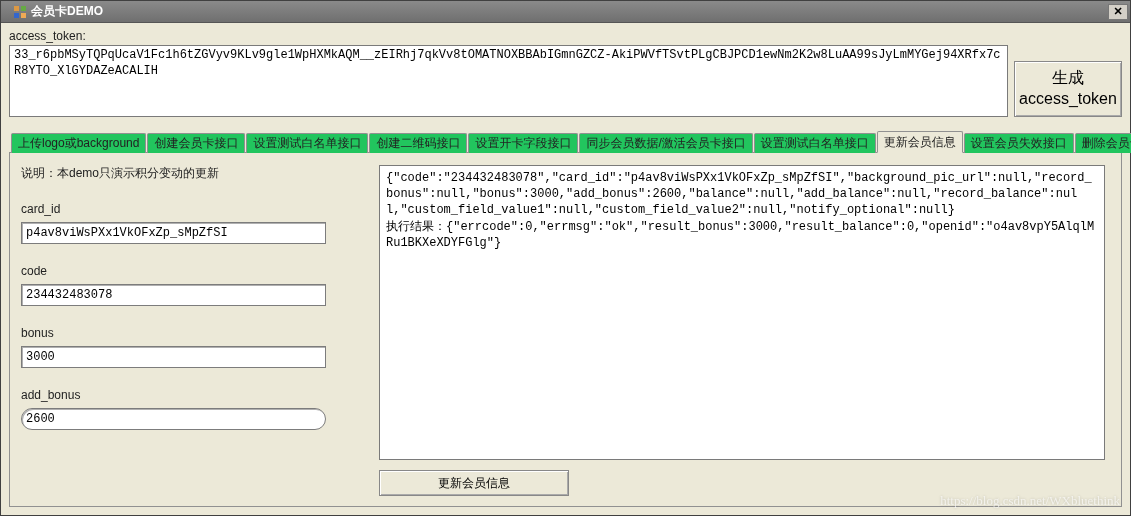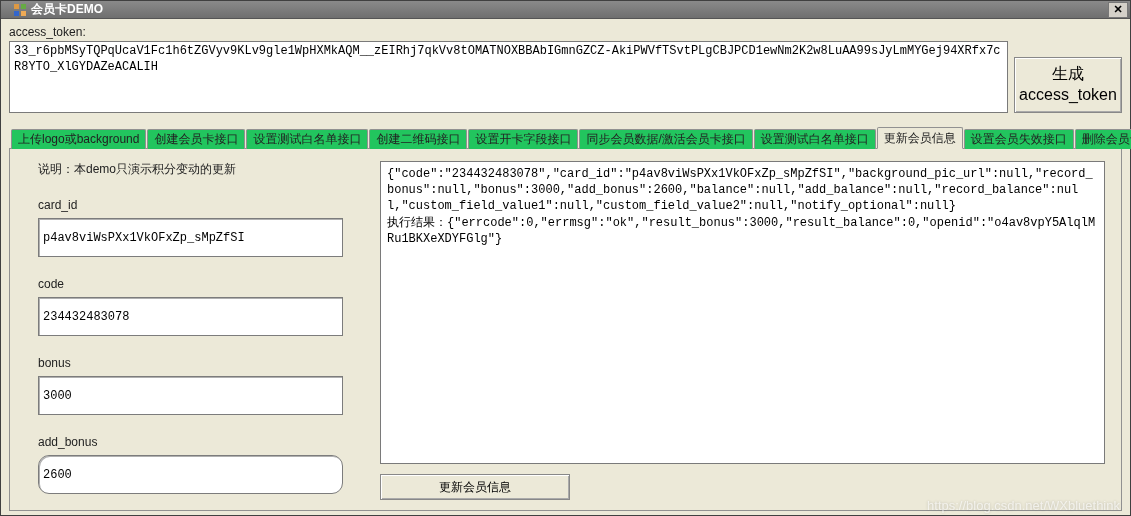--- a/index.html
+++ b/index.html
@@ -112,32 +112,32 @@
     height: 22px;
     top: 1px;
     z-index: 2;
   }
   .tabbody {
     flex: 1;
     border: 1px solid #919191;
     border-top: none;
     background: #ECE9D8;
     display: flex;
-    padding: 12px 16px 10px 28px;
-    gap: 12px;
+    padding: 12px 16px 10px 11px;
+    gap: 28px;
   }
   .left-col {
     width: 330px;
     display: flex; flex-direction: column;
   }
   .note { color: #222; margin-bottom: 14px; }
   .fld-lbl { color: #222; margin-top: 6px; margin-bottom: 6px; }
   .sunken-input {
     width: 305px;
-    height: 39px;
+    height: 22px;
     border: 1px solid #7c7c7c;
     box-shadow: inset 1px 1px 0 #b0b0b0;
     background: #fff;
     padding: 2px 4px;
     font-family: Consolas, "Courier New", monospace;
     font-size: 12px;
     margin-bottom: 14px;
   }
   .right-col {
     flex: 1;
@@ -167,21 +167,21 @@
     cursor: pointer;
     font-size: 12px;
   }
   .watermark {
     position: absolute;
     right: 10px; bottom: 6px;
     color: rgba(255,255,255,0.65);
     font-size: 13px;
     text-shadow: 0 0 3px rgba(0,0,0,.2);
     pointer-events: none;
-    font-family: Liberation Sans, sans-serif;
+    font-family: Liberation Serif, serif;
   }
 </style>
 </head>
 <body>
 
 <div class="window">
 
   <div class="titlebar">
     <span class="icon">
       <svg viewBox="0 0 14 14">

